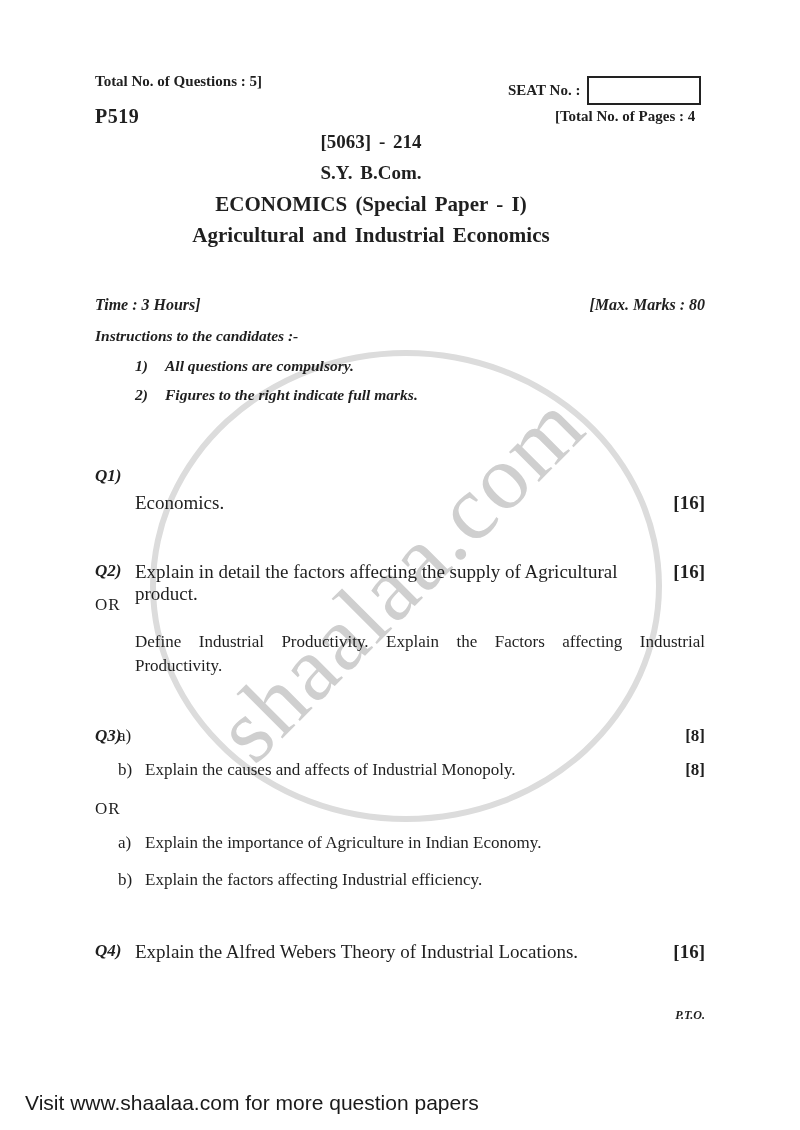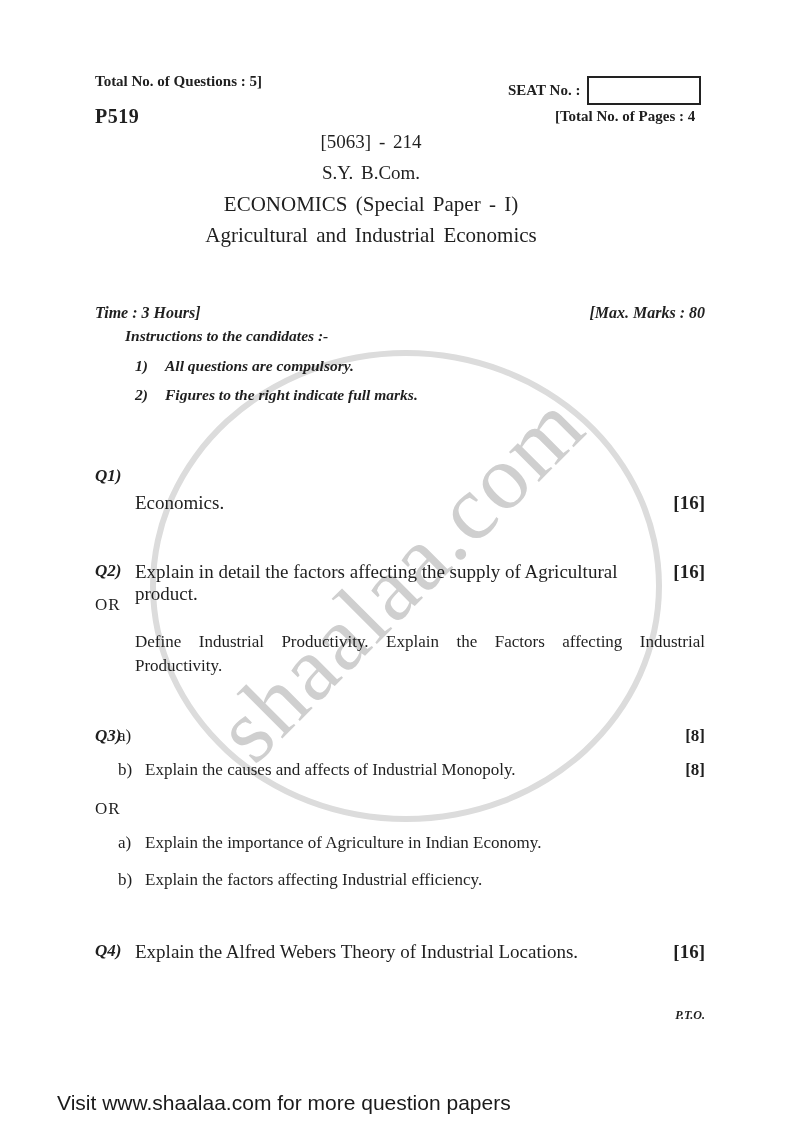--- a/index.html
+++ b/index.html
@@ -25,41 +25,41 @@
     z-index:0;white-space:nowrap;
   }
   
   .layer{position:absolute;z-index:2;}
   
   .hdr-small{font-size:15px;font-weight:bold;}
   .seat-group{display:flex;align-items:center;gap:7px;}
   .seat-box{width:110px;height:25px;border:2px solid #222;background:#fff;}
   .pcode{font-size:20px;font-weight:bold;letter-spacing:0.5px;}
   
-  .title-line{left:0;width:742px;text-align:center;font-weight:normal;word-spacing:3px;}
+  .title-line{left:0;width:742px;text-align:center;font-weight:bold;word-spacing:3px;}
   .t19{font-size:19px;}
   .t21{font-size:21px;}
   
   .meta-row{left:95px;width:610px;display:flex;justify-content:space-between;
     font-size:16px;font-weight:bold;font-style:italic;}
-  .inst-head{font-size:15.5px;font-weight:bold;font-style:italic;margin-left:30px;}
+  .inst-head{font-size:15.5px;font-weight:bold;font-style:italic;}
   .inst-row{left:135px;width:540px;display:flex;font-size:15.5px;font-weight:bold;font-style:italic;}
   .inst-num{width:30px;flex:0 0 30px;}
   
   .qnum{font-size:17px;font-weight:bold;font-style:italic;}
   .qline{font-size:17px;}
   .just{text-align:justify;text-align-last:justify;}
   .qrow{display:flex;justify-content:space-between;font-size:19px;}
   .marks{font-weight:bold;white-space:nowrap;margin-left:8px;}
   .subrow{left:118px;width:587px;display:flex;font-size:17px;}
   .sublabel{width:27px;flex:0 0 27px;}
   .or-line{left:95px;width:610px;text-align:left;font-size:17px;letter-spacing:1px;}
   .pto{font-size:12px;font-weight:bold;font-style:italic;}
   
-  .footer-text{font-family:"Liberation Sans", sans-serif;font-size:21px;color:#1a1a1a;margin-left:32px;}
+  .footer-text{font-family:"Liberation Sans", sans-serif;font-size:21px;color:#1a1a1a;}
 </style>
 </head>
 <body>
 
 <div class="sheet">
 
   <div class="wm-ring"></div>
   <div class="wm-text">shaalaa.com</div>
 
   <div class="layer hdr-small" style="left:95px;top:73px;">Total No. of Questions : 5]</div>
@@ -71,21 +71,21 @@
 
   <div class="layer pcode" style="left:95px;top:105px;">P519</div>
 
   <div class="layer hdr-small" style="left:555px;top:108px;">[Total No. of Pages : 4</div>
 
   <div class="layer title-line t19" style="top:131px;">[5063] - 214</div>
   <div class="layer title-line t19" style="top:162px;">S.Y. B.Com.</div>
   <div class="layer title-line t21" style="top:223px;">Agricultural and Industrial Economics</div>
   <div class="layer title-line t21" style="top:192px;">ECONOMICS (Special Paper - I)</div>
 
-  <div class="layer meta-row" style="top:304px;">
+  <div class="layer meta-row" style="top:296px;">
     <span>Time : 3 Hours]</span>
     <span>[Max. Marks : 80</span>
   </div>
 
   <div class="layer inst-head" style="left:95px;top:327px;">Instructions to the candidates :-</div>
 
   <div class="layer inst-row" style="top:357px;">
     <span class="inst-num">1)</span>
     <span>All questions are compulsory.</span>
   </div>

